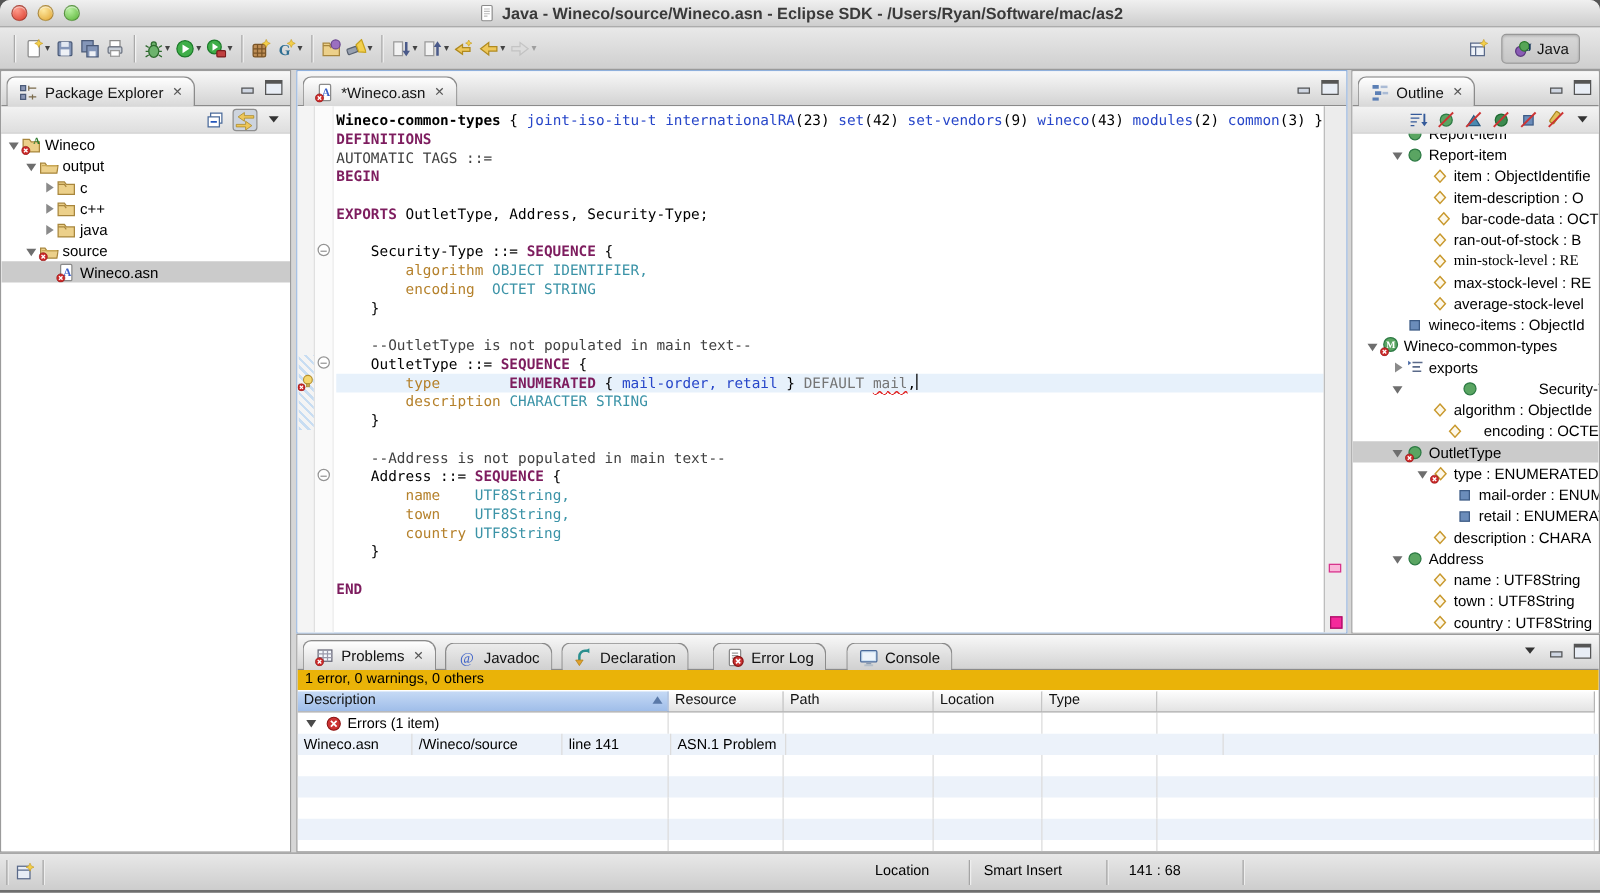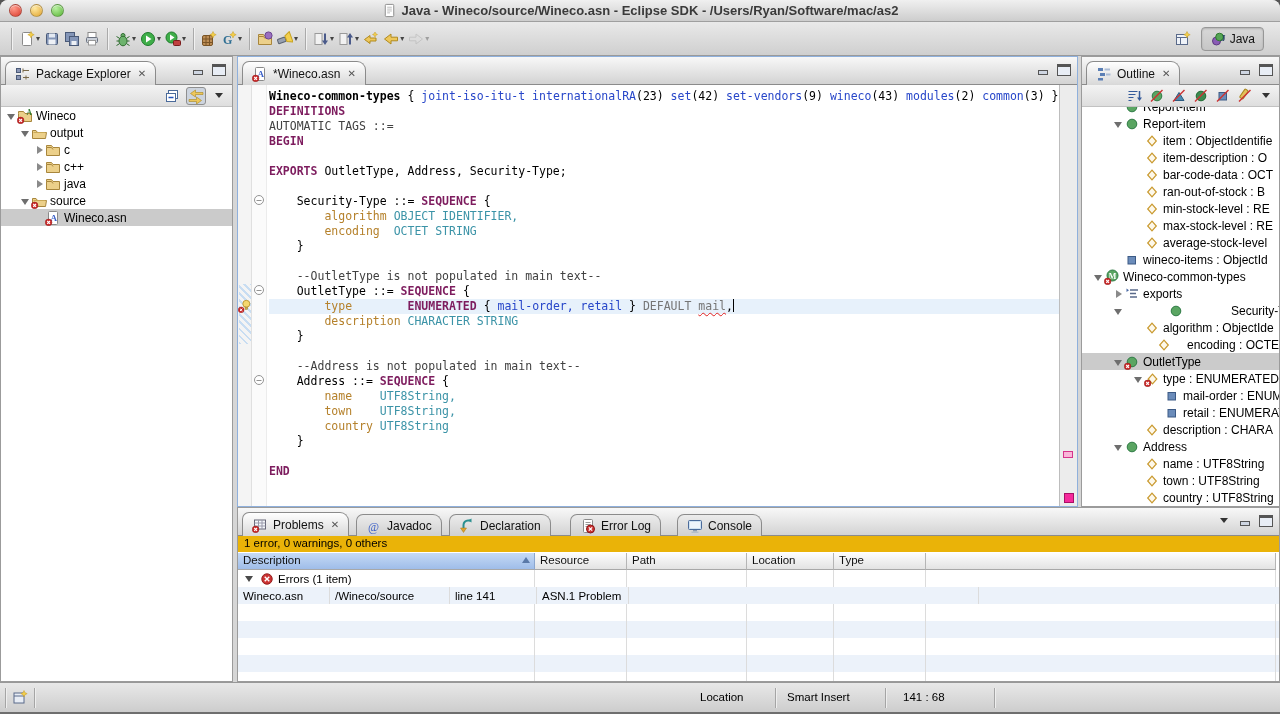--- a/index.html
+++ b/index.html
@@ -595,39 +595,39 @@
         </div>
         <div class="trow" style="padding-left: 50px;">
           <span class="arr"></span>
           <span class="ticon">
             <svg width="16" height="16" viewBox="0 0 16 16">
               <path d="M8 3.2l4.3 4.8L8 12.8 3.7 8z" fill="#fdf8ea" stroke="#c9992e" stroke-width="1.2"></path>
             </svg>
           </span>
           <span class="tlabel">item-description : O</span>
         </div>
-        <div class="trow" style="padding-left: 50px;">
+        <div class="trow" style="padding-left: 50px; justify-content: space-between;">
           <span class="arr"></span>
           <span class="ticon">
             <svg width="16" height="16" viewBox="0 0 16 16">
               <path d="M8 3.2l4.3 4.8L8 12.8 3.7 8z" fill="#fdf8ea" stroke="#c9992e" stroke-width="1.2"></path>
             </svg>
           </span>
           <span class="tlabel">bar-code-data : OCT</span>
         </div>
         <div class="trow" style="padding-left: 50px;">
           <span class="arr"></span>
           <span class="ticon">
             <svg width="16" height="16" viewBox="0 0 16 16">
               <path d="M8 3.2l4.3 4.8L8 12.8 3.7 8z" fill="#fdf8ea" stroke="#c9992e" stroke-width="1.2"></path>
             </svg>
           </span>
           <span class="tlabel">ran-out-of-stock : B</span>
         </div>
-        <div class="trow" style="padding-left: 50px;">
+        <div class="trow" style="padding-left: 50px; font-family: Liberation Serif, serif;">
           <span class="arr"></span>
           <span class="ticon">
             <svg width="16" height="16" viewBox="0 0 16 16">
               <path d="M8 3.2l4.3 4.8L8 12.8 3.7 8z" fill="#fdf8ea" stroke="#c9992e" stroke-width="1.2"></path>
             </svg>
           </span>
           <span class="tlabel">min-stock-level : RE</span>
         </div>
         <div class="trow" style="padding-left: 50px;">
           <span class="arr"></span>

